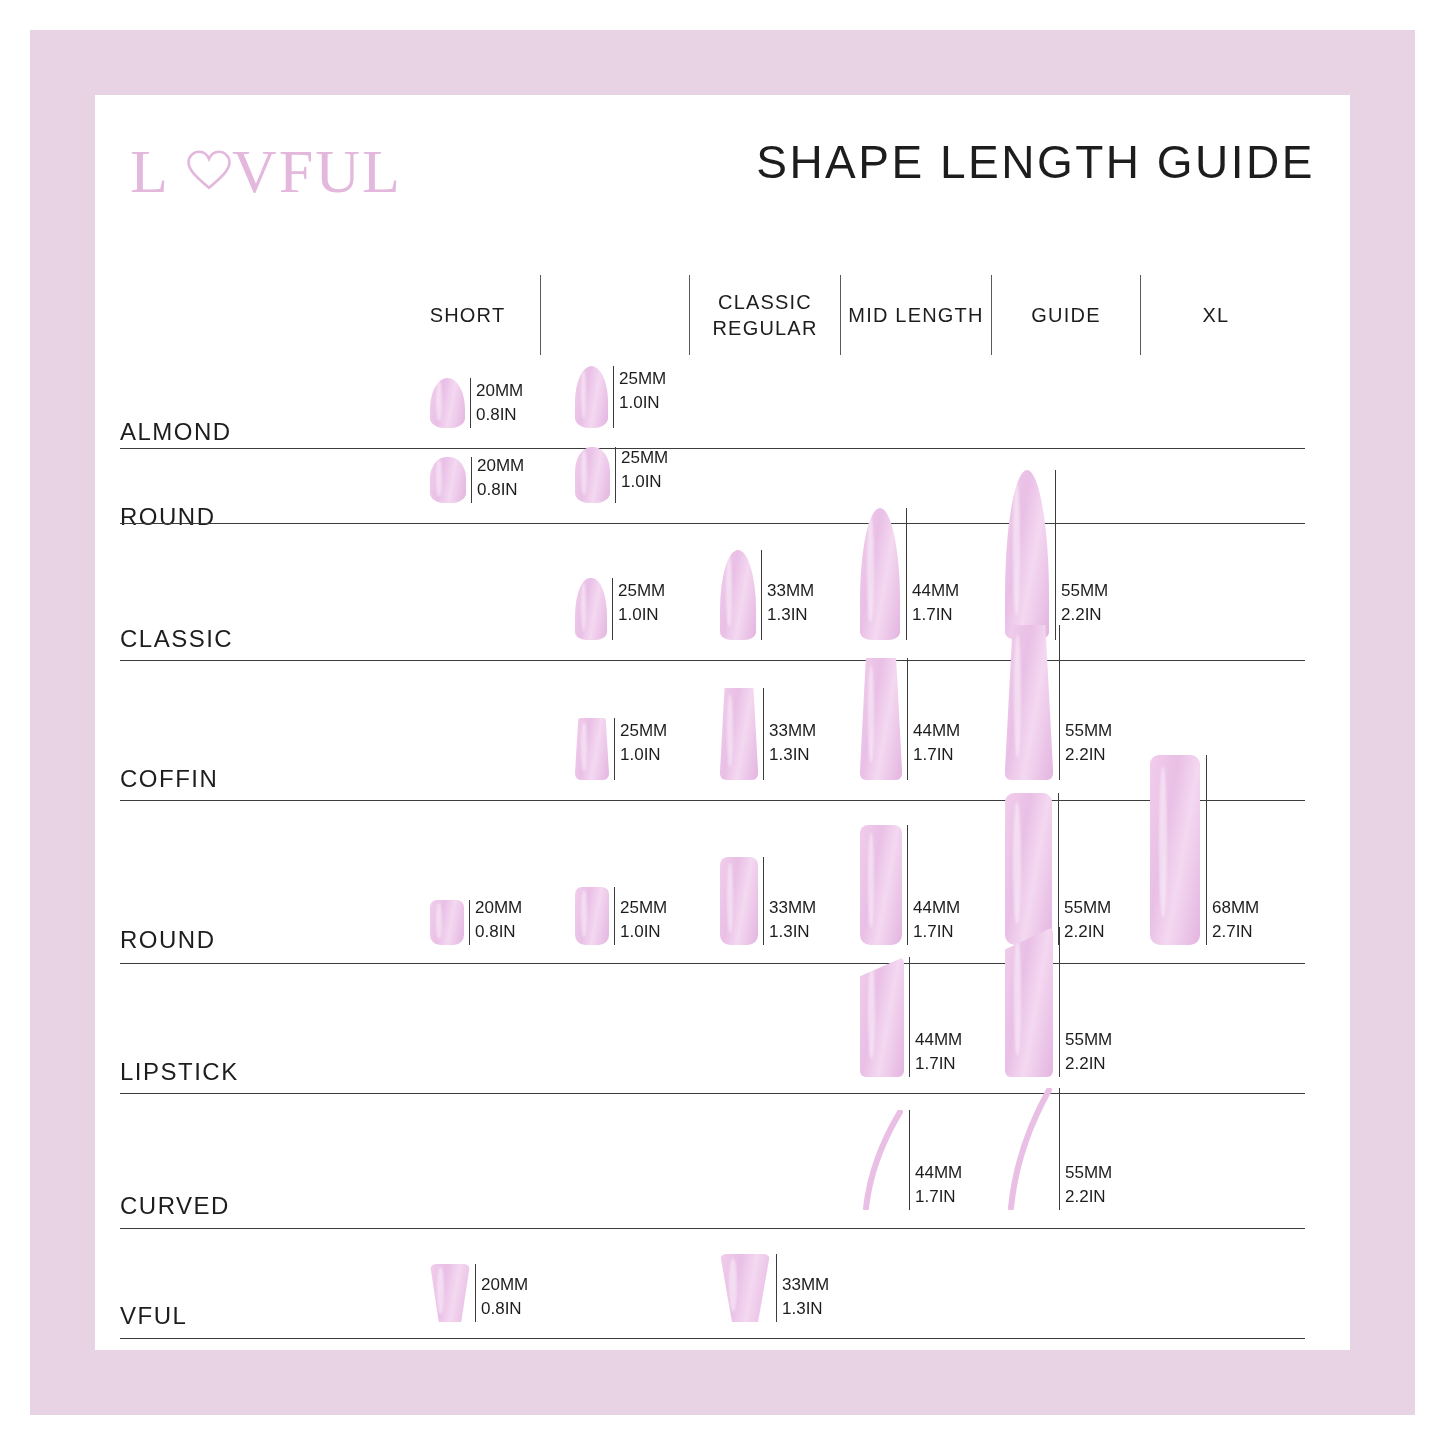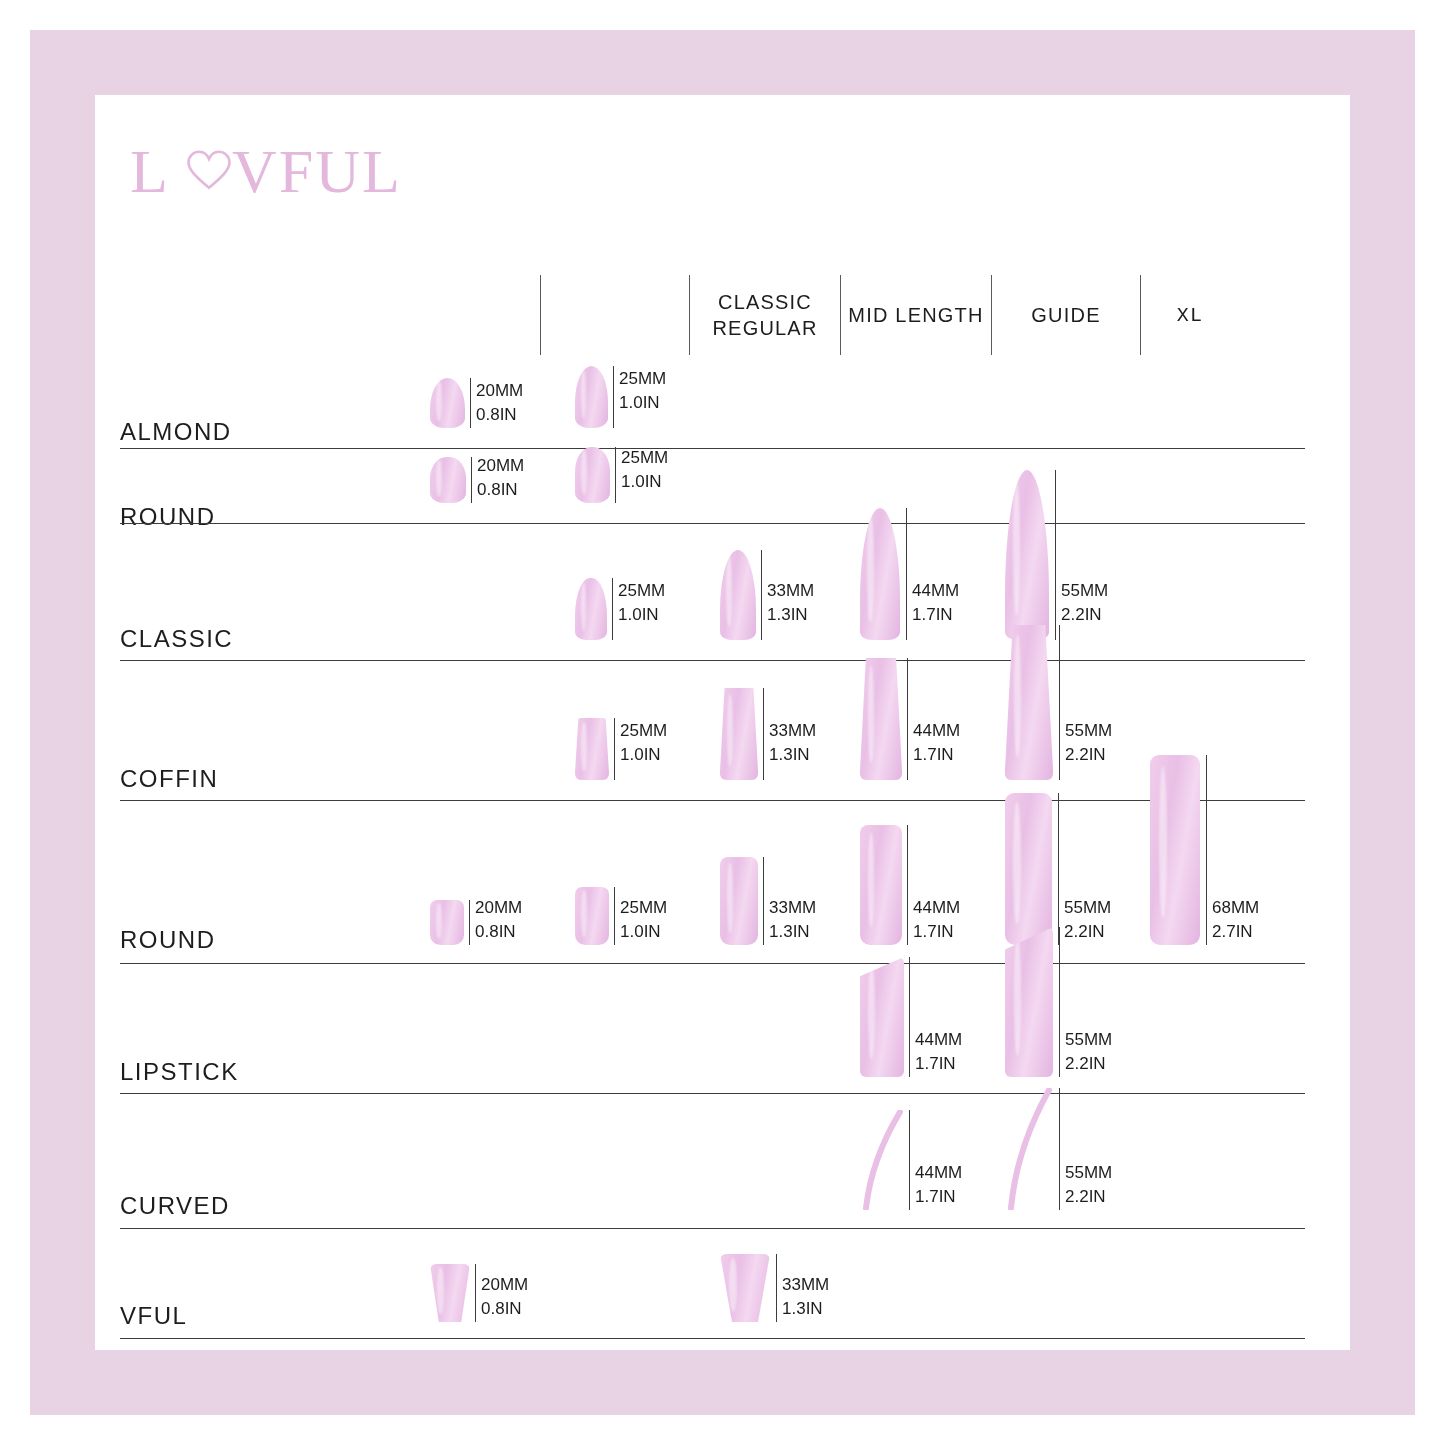--- a/index.html
+++ b/index.html
@@ -171,33 +171,35 @@
   <div class="inner-card"></div>
 
   <div class="logo">
     <div class="logo-text">L</div>
     <div class="logo-text" style="left:102px;">VFUL</div>
     <svg class="logo-heart" viewBox="0 0 100 90">
       <path d="M50 85 C20 60 4 44 4 28 C4 13 16 4 28 4 C38 4 46 11 50 20 C54 11 62 4 72 4 C84 4 96 13 96 28 C96 44 80 60 50 85 Z" fill="none" stroke="#e3b8dc" stroke-width="6"></path>
     </svg>
   </div>
 
+  <div class="guide-title">SHAPE LENGTH GUIDE</div>
 
   <div class="col-headers">
+    <div class="col-head" style="left:0px;   width:145px;">SHORT</div>
     <div class="col-divider" style="left:145px;"></div>
     <div class="col-divider" style="left:294px;"></div>
     <div class="col-head" style="left:295px; width:150px; line-height:1.3;align-items:center;">
       <span>CLASSIC REGULAR</span>
     </div>
     <div class="col-divider" style="left:445px;"></div>
     <div class="col-head" style="left:446px; width:150px;">MID LENGTH</div>
     <div class="col-divider" style="left:596px;"></div>
     <div class="col-head" style="left:597px; width:148px;">GUIDE</div>
     <div class="col-divider" style="left:745px;"></div>
-    <div class="col-head" style="left:720px; width:150px;font-family:Liberation Mono, monospace;">XL</div>
+    <div class="col-head" style="left:746px; width:150px;">XL</div>
   </div>
 
   <div class="row" style="top:380px; height:70px;">
     <div class="row-label" style="top:38px;">ALMOND</div>
     <div class="row-line" style="top:68px;"></div>
 
     <div class="cell" style="left:310px; bottom:22px; height:50px;">
       <div class="nail" style="width:35px; height:50px; border-radius:50% 50% 14px 14px / 62% 62% 10px 10px;">
           <span class="shine"></span>
         </div>

